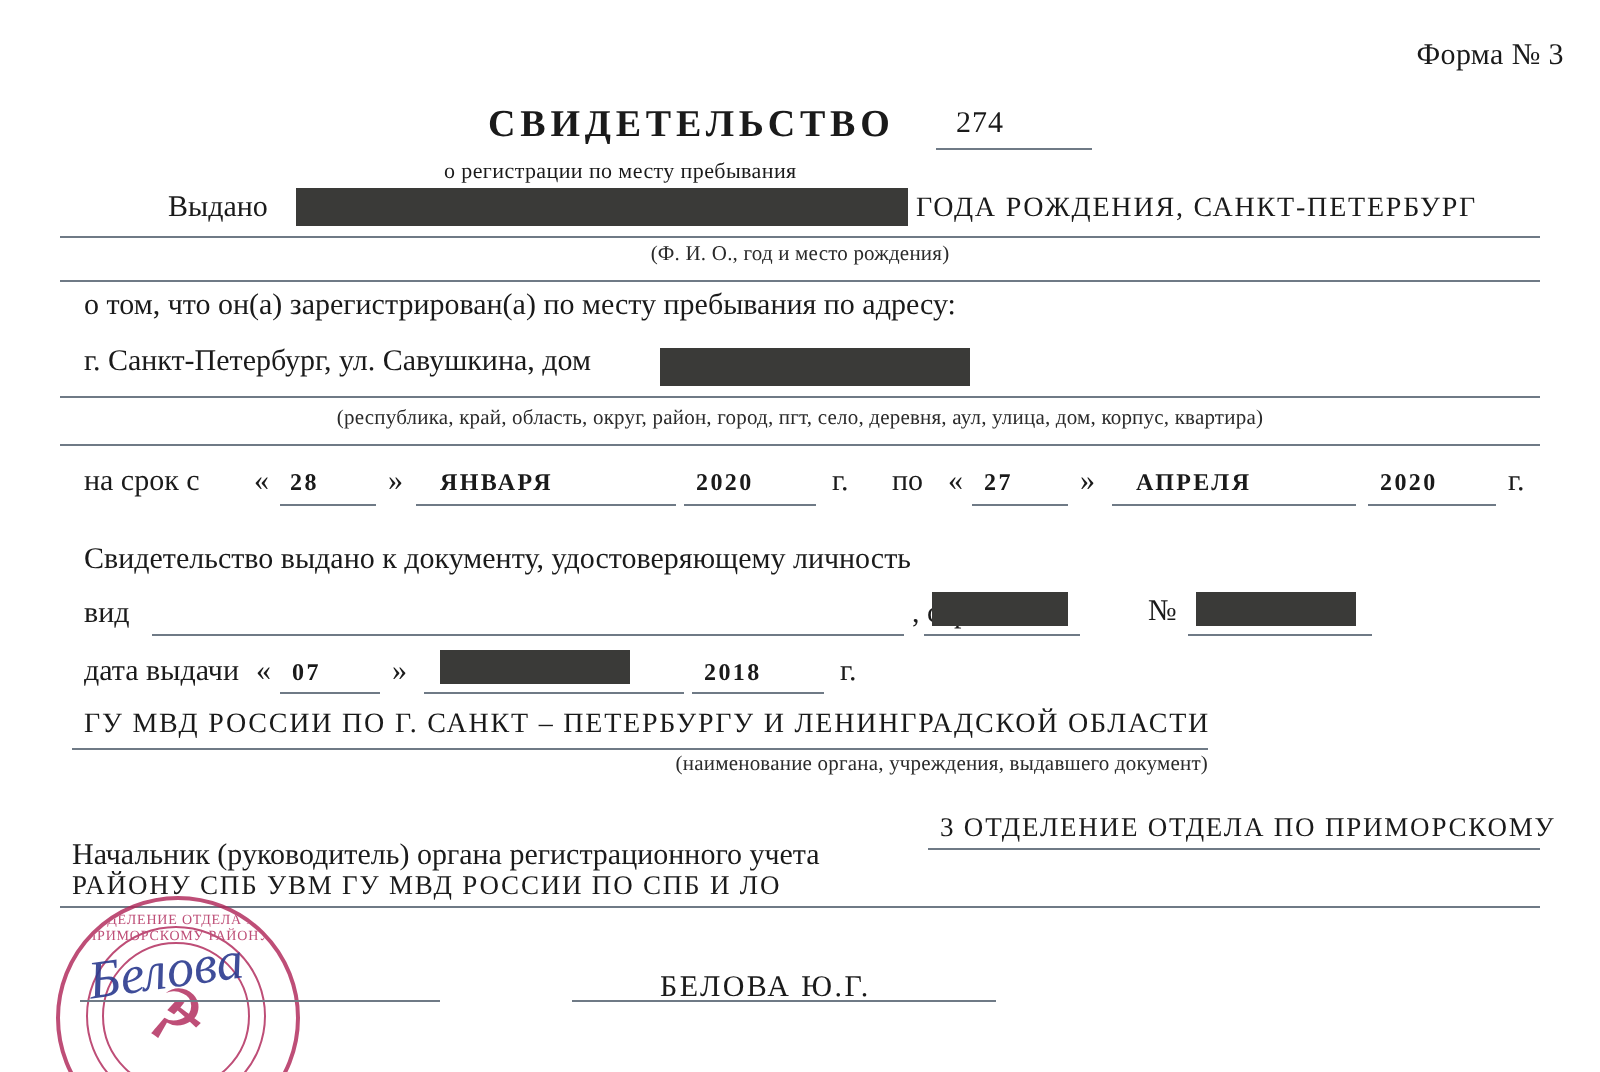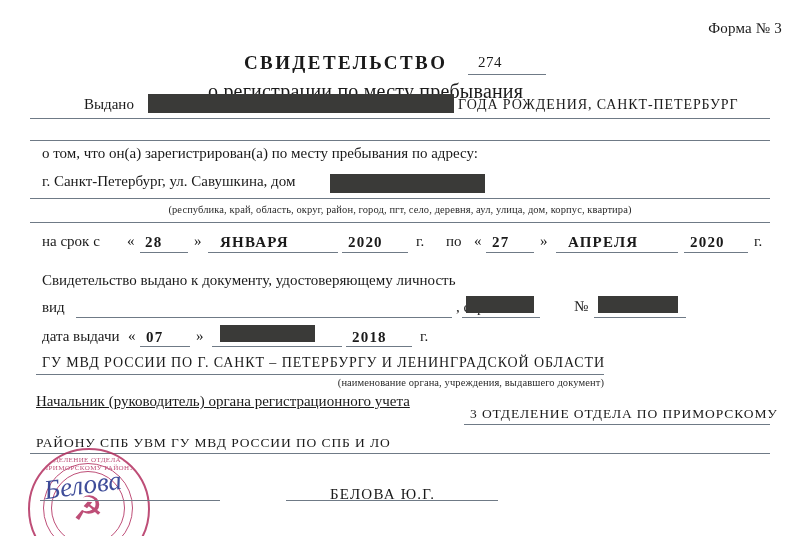--- a/index.html
+++ b/index.html
@@ -52,36 +52,36 @@
     left: 478px;
     top: 54px;
     font-size: 15px;
     letter-spacing: .5px;
   }
   .title-num-rule {
     left: 468px; top: 74px; width: 78px;
   }
   .title-sub {
     position: absolute;
-    left: 208px;
+    left: 222px;
     top: 80px;
-    font-size: 20px;
+    font-size: 11px;
     letter-spacing: .2px;
   }
   .lbl { position: absolute; font-size: 15px; }
   .small-center {
     position: absolute;
     font-size: 10.5px;
     text-align: center;
     color: #2a2a2a;
     letter-spacing: .1px;
   }
   .hand {
     position: absolute;
-    font-size: 15px;
+    font-size: 12px;
     letter-spacing: .6px;
   }
   .bold-ms { font-weight: 700; letter-spacing: 1.2px; }
   .caps { letter-spacing: .9px; }
 
   
   .stamp {
     position: absolute;
     left: 28px;
     top: 448px;
@@ -160,20 +160,21 @@
   <div class="title-main">СВИДЕТЕЛЬСТВО</div>
   <div class="title-num">274</div>
   <div class="rule title-num-rule"></div>
   <div class="title-sub">о регистрации по месту пребывания</div>
 
   <div class="lbl" style="left:84px; top:96px;">Выдано</div>
   <div class="redact" style="left:148px; top:94px; width:306px; height:19px;"></div>
   <div class="lbl caps" style="left:458px; top:97px; font-size:14px;">ГОДА РОЖДЕНИЯ, САНКТ-ПЕТЕРБУРГ</div>
   <div class="rule" style="left:30px; top:118px; width:740px;"></div>
 
+  <div class="small-center" style="left:30px; top:122px; width:740px;">(Ф. И. О., год и место рождения)</div>
   <div class="rule" style="left:30px; top:140px; width:740px;"></div>
 
   <div class="lbl" style="left:42px; top:173px;">г. Санкт-Петербург, ул. Савушкина, дом</div>
 
   <div class="lbl" style="left:42px; top:145px;">о том, что он(а) зарегистрирован(а) по месту пребывания по адресу:</div>
   <div class="redact" style="left:330px; top:174px; width:155px; height:19px;"></div>
   <div class="rule" style="left:30px; top:198px; width:740px;"></div>
 
   <div class="small-center" style="left:30px; top:204px; width:740px;">(республика, край, область, округ, район, город, пгт, село, деревня, аул, улица, дом, корпус, квартира)</div>
   <div class="rule" style="left:30px; top:222px; width:740px;"></div>
@@ -218,21 +219,21 @@
   <div class="redact" style="left:220px; top:325px; width:95px; height:17px;"></div>
   <div class="rule" style="left:212px; top:346px; width:130px;"></div>
   <div class="hand bold-ms" style="left:352px; top:329px;">2018</div>
   <div class="rule" style="left:346px; top:346px; width:66px;"></div>
   <div class="lbl" style="left:420px; top:328px;">г.</div>
 
   <div class="hand caps" style="left:42px; top:355px; font-size:14px;">ГУ  МВД  РОССИИ  ПО  Г. САНКТ – ПЕТЕРБУРГУ  И  ЛЕНИНГРАДСКОЙ ОБЛАСТИ</div>
   <div class="rule" style="left:36px; top:374px; width:568px;"></div>
   <div class="small-center" style="left:36px; top:377px; width:568px;text-align:right;">(наименование органа, учреждения, выдавшего документ)</div>
 
-  <div class="lbl" style="left:36px; top:393px;text-decoration:underline;">Начальник (руководитель) органа регистрационного учета</div>
+  <div class="lbl" style="left:36px; top:420px;">Начальник (руководитель) органа регистрационного учета</div>
   <div class="hand caps" style="left:470px; top:406px; font-size:13.5px;">3 ОТДЕЛЕНИЕ ОТДЕЛА  ПО ПРИМОРСКОМУ</div>
   <div class="rule" style="left:464px; top:424px; width:306px;"></div>
   <div class="hand caps" style="left:36px; top:435px; font-size:13.5px;">РАЙОНУ СПБ УВМ  ГУ  МВД  РОССИИ  ПО СПБ  И  ЛО</div>
   <div class="rule" style="left:30px; top:453px; width:740px;"></div>
 
   <div class="stamp">
     <div class="stamp-text-top">ОТДЕЛЕНИЕ ОТДЕЛА ПО ПРИМОРСКОМУ РАЙОНУ</div>
     <div class="inner"></div>
     <div class="inner2"></div>
     <div class="eagle">☭</div>

